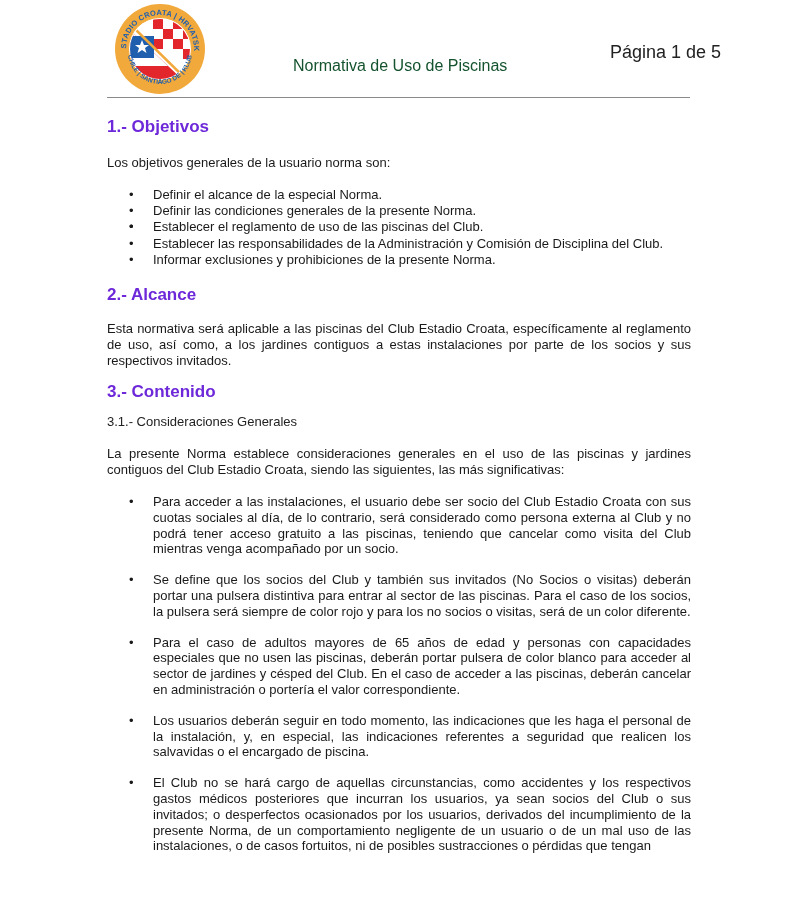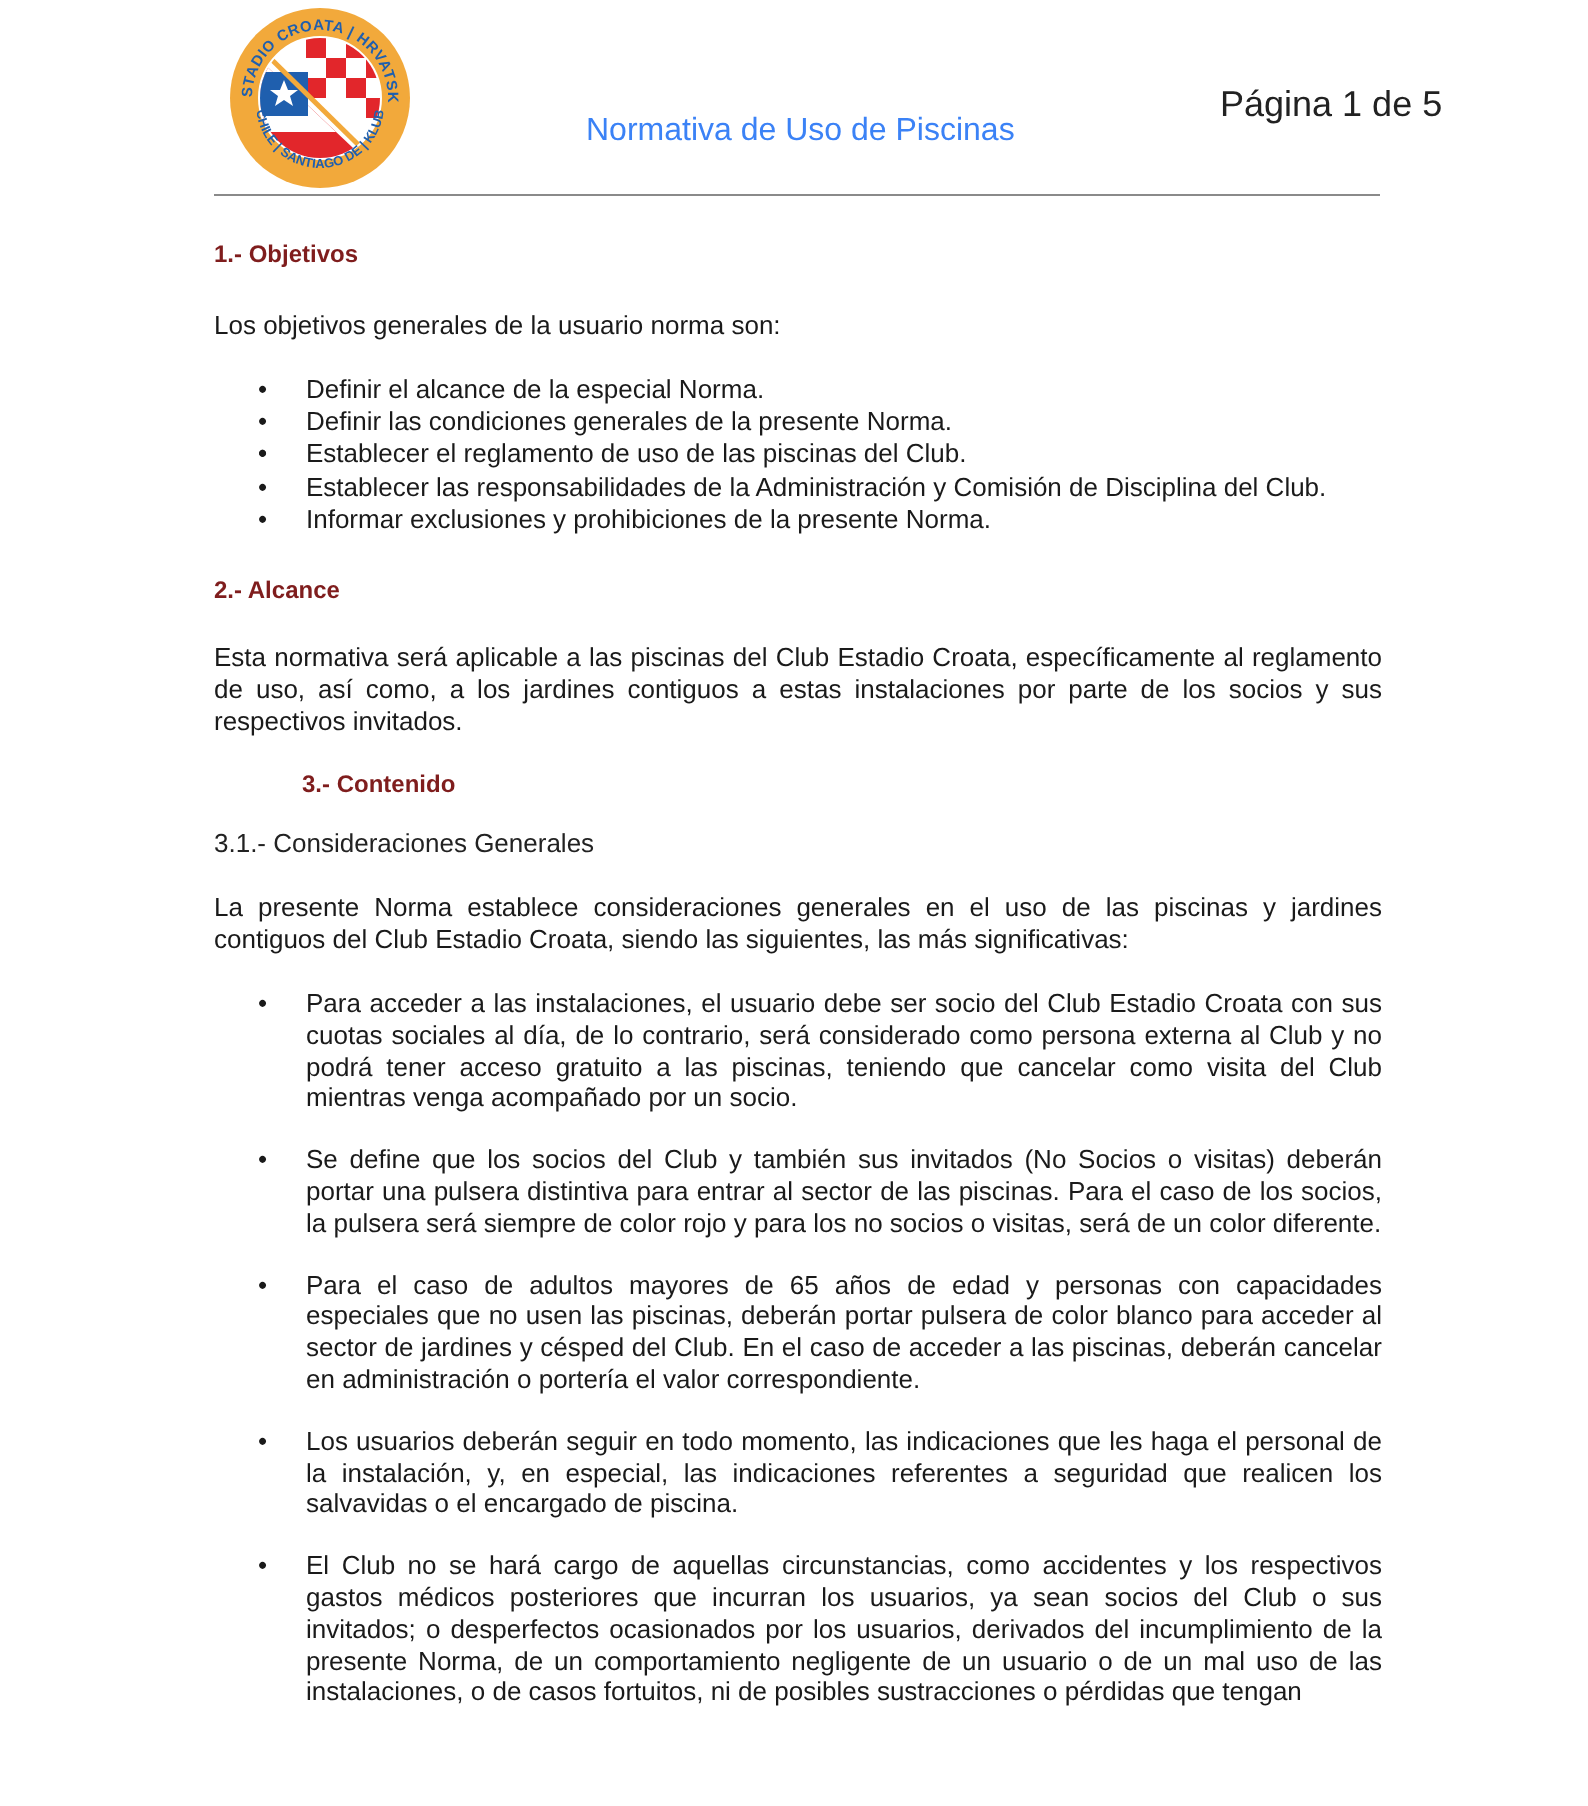--- a/index.html
+++ b/index.html
@@ -1,25 +1,25 @@
 <!DOCTYPE html>
 <html><head>
 <meta charset="utf-8">
 <style>
   html, body { margin: 0; padding: 0; background: #ffffff; }
   body { width: 794px; height: 903px; overflow: hidden; position: relative;
          font-family: "Liberation Sans", sans-serif; color: #1a1a1a; }
   .page { position: absolute; left: 0; top: 0; width: 794px; height: 903px; }
   .logo { position: absolute; left: 113px; top: 2px; width: 94px; height: 94px; }
-  .doc-title { position: absolute; left: 293px; top: 57px; font-size: 16px; color: #3b82f6; }
+  .doc-title { position: absolute; left: 293px; top: 57px; font-size: 16px; color: #14532d; }
   .page-num { position: absolute; left: 610px; top: 42px; font-size: 18px; color: #222; }
   .header-rule { position: absolute; left: 107px; top: 97px; width: 583px; height: 0;
                  border-top: 1px solid #8a8a8a; }
   .content { position: absolute; left: 107px; top: 117px; width: 584px; font-size: 13px; line-height: 16px; }
-  h1 { font-size: 12px; font-weight: bold; margin: 0; line-height: 20px; color: #7f1d1d; }
+  h1 { font-size: 17px; font-weight: bold; margin: 0; line-height: 20px; color: #6d28d9; }
   h2 { font-size: 13px; font-weight: normal; margin: 0; line-height: 16px; color: #222; }
   p { margin: 0; text-align: justify; }
   ul.simple { list-style: none; margin: 0; padding: 0; }
   ul.simple li { position: relative; padding-left: 46px; line-height: 16.2px; }
   ul.simple li .bullet { position: absolute; left: 22px; top: 0; }
   ul.para { list-style: none; margin: 0; padding: 0; }
   ul.para li { position: relative; padding-left: 46px; text-align: justify; line-height: 15.8px; }
   ul.para li .bullet { position: absolute; left: 22px; top: 0; }
 </style>
 </head>
@@ -78,21 +78,21 @@
       <li><span class="bullet">•</span><span>Definir las condiciones generales de la presente Norma.</span></li>
       <li><span class="bullet">•</span></li>
       <li><span class="bullet">•</span><span>Establecer el reglamento de uso de las piscinas del Club.</span></li>
       <li><span class="bullet">•</span><span>Establecer las responsabilidades de la Administración y Comisión de Disciplina del Club.</span></li>
       <li><span class="bullet">•</span><span>Informar exclusiones y prohibiciones de la presente Norma.</span></li>
     </ul>
 
     <h1 style="margin-top:17px;">2.- Alcance</h1>
     <p style="margin-top:16px;">Esta normativa será aplicable a las piscinas del Club Estadio Croata, específicamente al reglamento de uso, así como, a los jardines contiguos a estas instalaciones por parte de los socios y sus respectivos invitados.</p>
 
-    <h1 style="margin-top:13px;margin-left:44px;">3.- Contenido</h1>
+    <h1 style="margin-top:13px;">3.- Contenido</h1>
     <h2 style="margin-top:12px;">3.1.- Consideraciones Generales</h2>
     <p style="margin-top:16px;">La presente Norma establece consideraciones generales en el uso de las piscinas y jardines contiguos del Club Estadio Croata, siendo las siguientes, las más significativas:</p>
 
     <ul class="para" style="margin-top:16px;">
       <li><span class="bullet">•</span><span>Para acceder a las instalaciones, el usuario debe ser socio del Club Estadio Croata con sus cuotas sociales al día, de lo contrario, será considerado como persona externa al Club y no podrá tener acceso gratuito a las piscinas, teniendo que cancelar como visita del Club mientras venga acompañado por un socio.</span></li>
       <li style="margin-top:15px;"><span class="bullet">•</span><span>Se define que los socios del Club y también sus invitados (No Socios o visitas) deberán portar una pulsera distintiva para entrar al sector de las piscinas. Para el caso de los socios, la pulsera será siempre de color rojo y para los no socios o visitas, será de un color diferente.</span></li>
       <li style="margin-top:15px;"><span class="bullet">•</span><span>Para el caso de adultos mayores de 65 años de edad y personas con capacidades especiales que no usen las piscinas, deberán portar pulsera de color blanco para acceder al sector de jardines y césped del Club. En el caso de acceder a las piscinas, deberán cancelar en administración o portería el valor correspondiente.</span></li>
       <li style="margin-top:15px;"><span class="bullet">•</span><span>Los usuarios deberán seguir en todo momento, las indicaciones que les haga el personal de la instalación, y, en especial, las indicaciones referentes a seguridad que realicen los salvavidas o el encargado de piscina.</span></li>
       <li style="margin-top:15px;"><span class="bullet">•</span><span>El Club no se hará cargo de aquellas circunstancias, como accidentes y los respectivos gastos médicos posteriores que incurran los usuarios, ya sean socios del Club o sus invitados; o desperfectos ocasionados por los usuarios, derivados del incumplimiento de la presente Norma, de un comportamiento negligente de un usuario o de un mal uso de las instalaciones, o de casos fortuitos, ni de posibles sustracciones o pérdidas que tengan</span></li>
     </ul>

